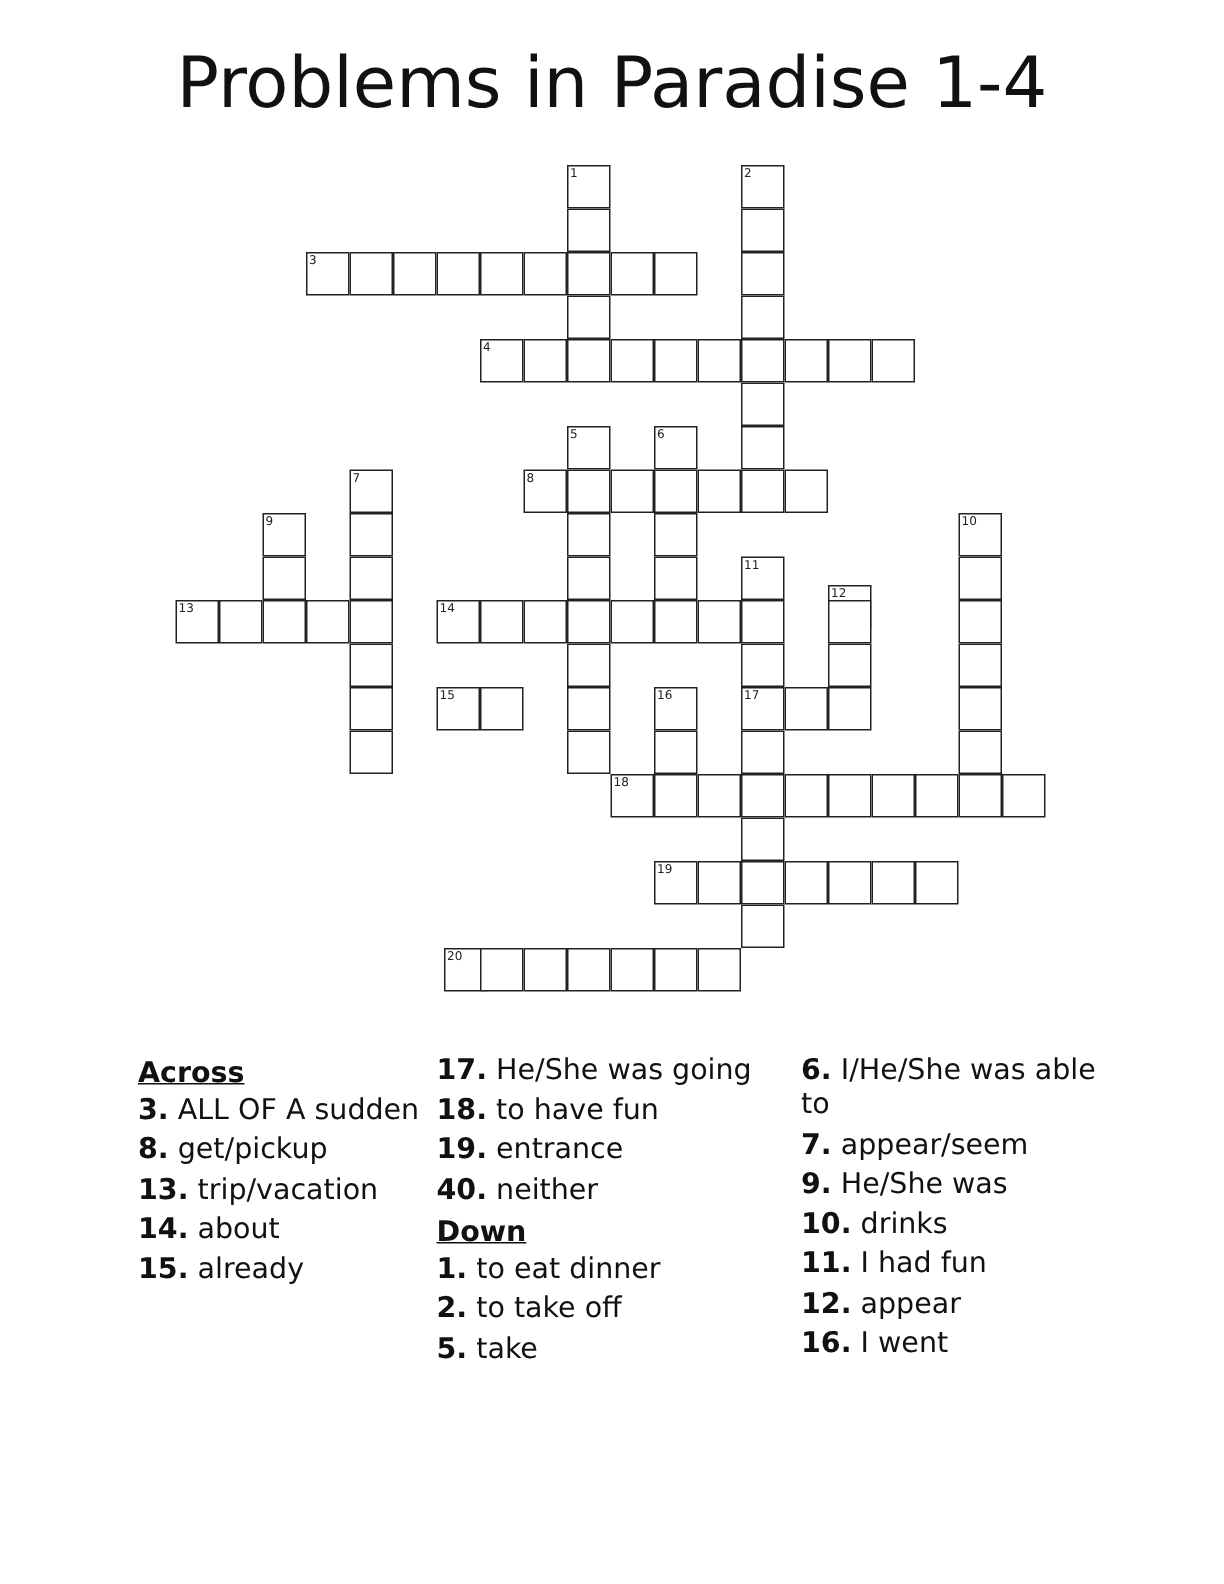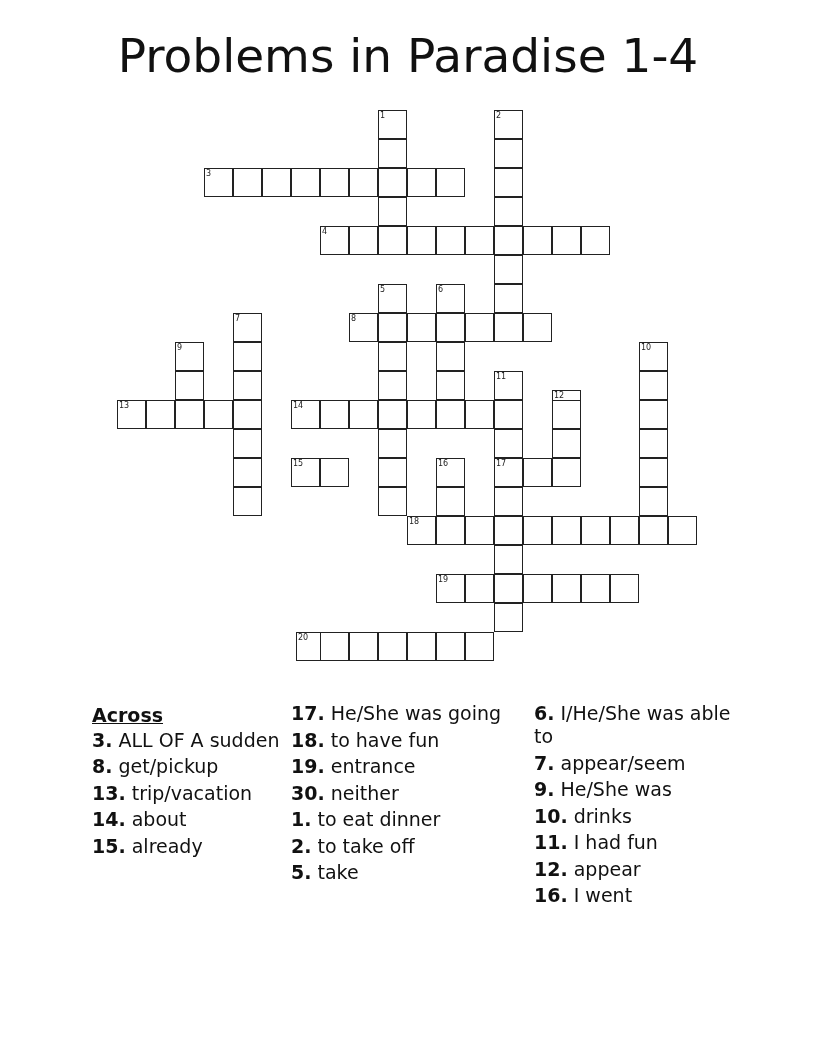--- a/index.html
+++ b/index.html
@@ -185,21 +185,22 @@
   <div class="clue"><b>8.</b><span> get/pickup</span></div>
   <div class="clue"><b>13.</b><span> trip/vacation</span></div>
   <div class="clue"><b>14.</b><span> about</span></div>
   <div class="clue"><b>15.</b><span> already</span></div>
 </div>
 
 <div class="clues col2">
   <div class="clue"><b>17.</b><span> He/She was going</span></div>
   <div class="clue"><b>18.</b><span> to have fun</span></div>
   <div class="clue"><b>19.</b><span> entrance</span></div>
-  <div class="clue"><b>30.</b><span> neither</span></div>
+  <div class="clue"><b>40.</b><span> neither</span></div>
+  <div class="hdr">Down</div>
   <div class="clue"><b>1.</b><span> to eat dinner</span></div>
   <div class="clue"><b>2.</b><span> to take off</span></div>
   <div class="clue"><b>5.</b><span> take</span></div>
 </div>
 
 <div class="clues col3">
   <div class="clue"><b>6.</b><span> I/He/She was able to</span></div>
   <div class="clue"><b>7.</b><span> appear/seem</span></div>
   <div class="clue"><b>9.</b><span> He/She was</span></div>
   <div class="clue"><b>10.</b><span> drinks</span></div>

